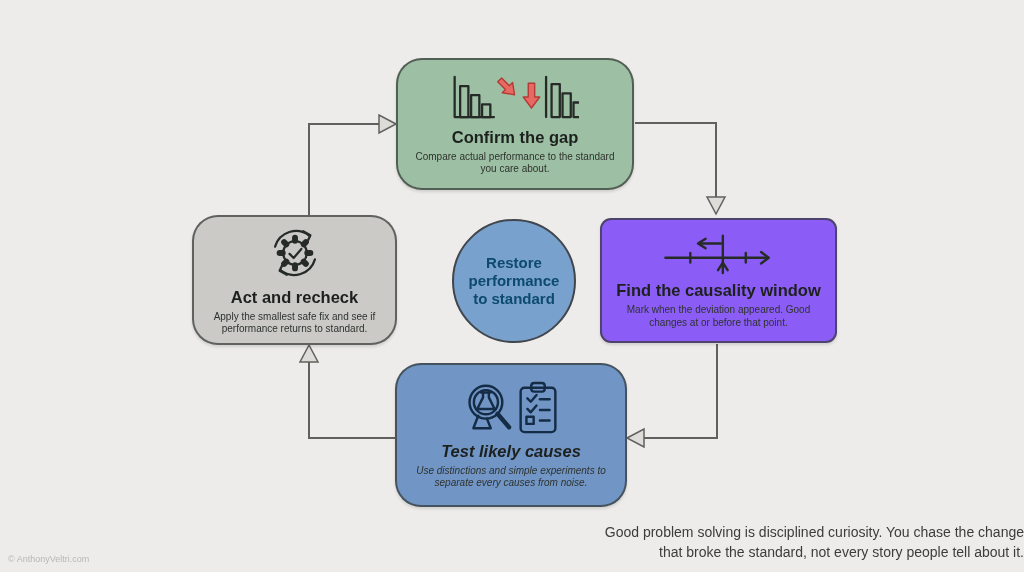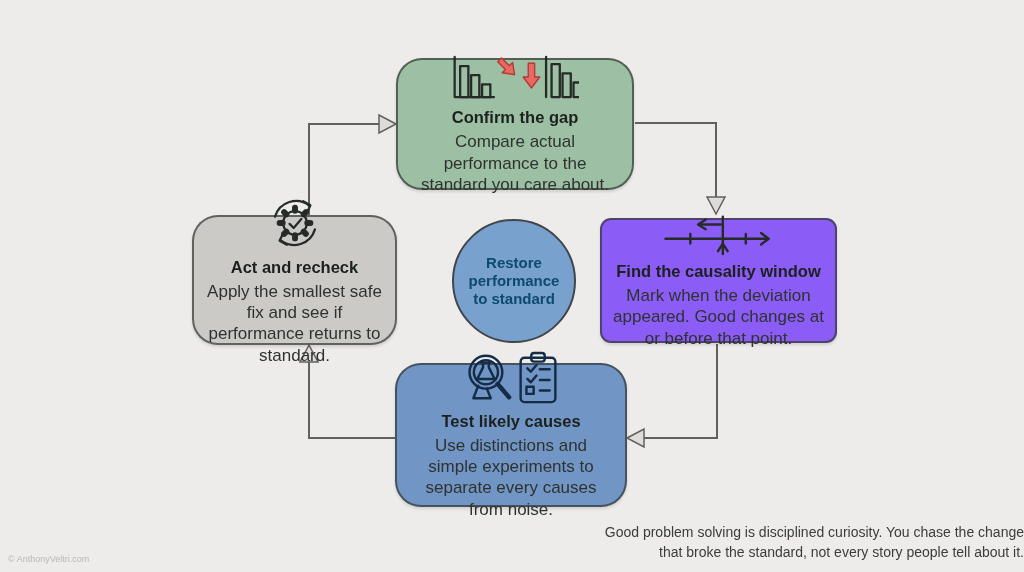--- a/index.html
+++ b/index.html
@@ -36,28 +36,28 @@
   }
   .step-box .icon-wrap { display: flex; align-items: center; justify-content: center; }
   .step-title {
     font-size: 16.5px;
     font-weight: 700;
     color: #1d211e;
     margin-top: 6px;
     line-height: 1.15;
   }
   .step-desc {
-    font-size: 17px;
+    font-size: 10px;
     color: #2e332f;
     line-height: 1.26;
     margin-top: 4px;
   }
   #box-confirm   { left: 396px; top: 58px;  width: 238px; height: 132px; }
   #box-causality { left: 600px; top: 218px; width: 237px; height: 125px; }
-  #box-test      { left: 395px; top: 363px; width: 232px; height: 144px; }
+  #box-test      { left: 395px; top: 363px; width: 232px; height: 144px; font-style: italic; }
   #box-act       { left: 192px; top: 215px; width: 205px; height: 130px; }
   #box-confirm .step-desc   { max-width: 200px; }
   #box-causality .step-desc { max-width: 220px; }
   #box-test .step-desc      { max-width: 205px; }
   #box-act .step-desc       { max-width: 222px; }
 
   .center-circle {
     position: absolute;
     left: 452px; top: 219px;
     width: 124px; height: 124px;

